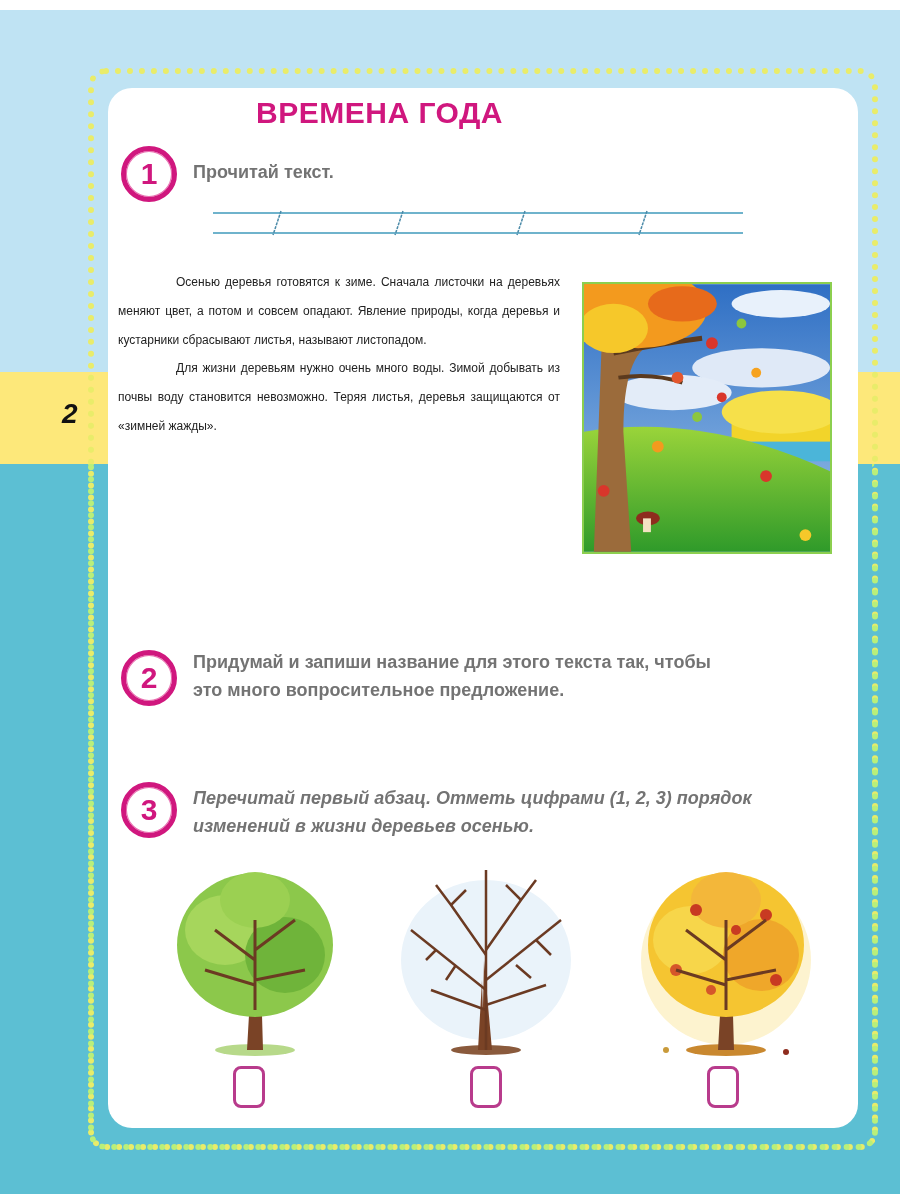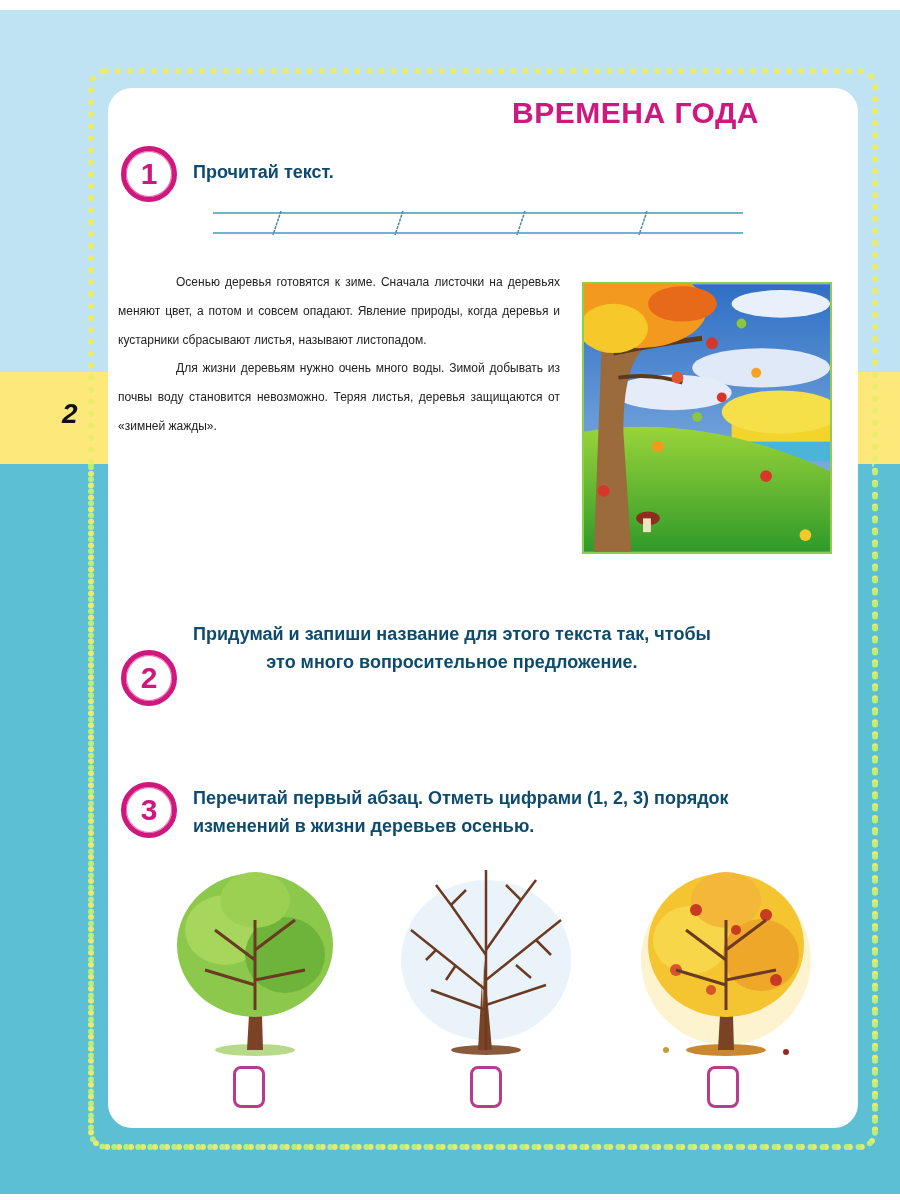--- a/index.html
+++ b/index.html
@@ -11,24 +11,24 @@
   .band-yellow { position: absolute; left: 0; top: 372px; width: 900px; height: 92px; background: #fde87a; }
   .band-teal { position: absolute; left: 0; top: 464px; width: 900px; height: 730px; background: #5cbfd3; }
 
   .page-number { position: absolute; left: 62px; top: 398px; font-size: 28px; font-weight: bold; font-style: italic; color: #111; }
 
   .dots-frame { position: absolute; left: 88px; top: 68px; width: 790px; height: 1082px; border: 6px dotted #e9ec6a; border-radius: 18px; }
   .dots-frame-lower { position: absolute; left: 88px; top: 464px; width: 790px; height: 686px; border: 6px dotted #b9ef7a; border-top: none; border-radius: 0 0 18px 18px; }
 
   .card { position: absolute; left: 108px; top: 88px; width: 750px; height: 1040px; background: #ffffff; border-radius: 24px; }
 
-  .title { position: absolute; left: 0; top: 96px; width: 759px; text-align: right; font-size: 30px; font-weight: bold; color: #d0177e; letter-spacing: 0.5px; }
+  .title { position: absolute; left: 0; top: 96px; width: 759px; text-align: center; font-size: 30px; font-weight: bold; color: #d0177e; letter-spacing: 0.5px; }
 
   .task-badge { position: absolute; width: 56px; height: 56px; border-radius: 50%; border: 5px solid #d0177e; display: flex; align-items: center; justify-content: center; font-size: 30px; font-weight: bold; color: #d0177e; box-shadow: 0 0 0 1px #e96fb0 inset; }
-  .task-text { position: absolute; font-size: 18px; font-weight: bold; color: #0c4a6e; line-height: 28px; }
+  .task-text { position: absolute; font-size: 18px; font-weight: bold; color: #737373; line-height: 28px; }
 
   .lines { position: absolute; left: 213px; top: 208px; width: 530px; height: 30px; }
   .lines svg { width: 100%; height: 100%; }
 
   .reading { position: absolute; left: 118px; top: 268px; width: 442px; font-size: 12px; line-height: 28.8px; color: #222; text-align: justify; }
   .reading p { text-indent: 58px; }
 
   .picture { position: absolute; left: 582px; top: 282px; width: 250px; height: 272px; border: 2px solid #8ccf4f; overflow: hidden; }
   .picture svg { display: block; width: 100%; height: 100%; }
 
@@ -112,29 +112,29 @@
       <circle cx="20" cy="210" r="6" fill="#d9362b"></circle>
       <circle cx="225" cy="255" r="6" fill="#f6c82a"></circle>
       <ellipse cx="65" cy="238" rx="12" ry="7" fill="#8e2c1e"></ellipse>
       <rect x="60" y="238" width="8" height="14" fill="#f3e2c2"></rect>
     </svg>
   </div>
 
   <div class="task-badge" style="left:121px; top:650px;">
     <span>2</span>
   </div>
-  <div class="task-text" style="left:193px; top:620px;text-align:center;">
+  <div class="task-text" style="left:193px; top:648px;">
     <div>Придумай и запиши название для этого текста так, чтобы</div>
     <div>это много вопросительное предложение.</div>
   </div>
 
   <div class="task-badge" style="left:121px; top:782px;">
     <span>3</span>
   </div>
-  <div class="task-text" style="left:193px; top:784px;">
+  <div class="task-text" style="left:193px; top:784px;font-style:italic;">
     <div>Перечитай первый абзац. Отметь цифрами (1, 2, 3) порядок</div>
     <div>изменений в жизни деревьев осенью.</div>
   </div>
 
   <div class="tree" style="left:165px;">
     <svg viewBox="0 0 180 200">
       <ellipse cx="90" cy="190" rx="40" ry="6" fill="#b7d98a"></ellipse>
       <path d="M82 190 L86 120 L70 90 L78 88 L90 112 L104 80 L110 84 L96 120 L98 190 Z" fill="#7a4326"></path>
       <ellipse cx="90" cy="85" rx="78" ry="72" fill="#8cc84b"></ellipse>
       <ellipse cx="60" cy="70" rx="40" ry="35" fill="#a6d65c"></ellipse>

